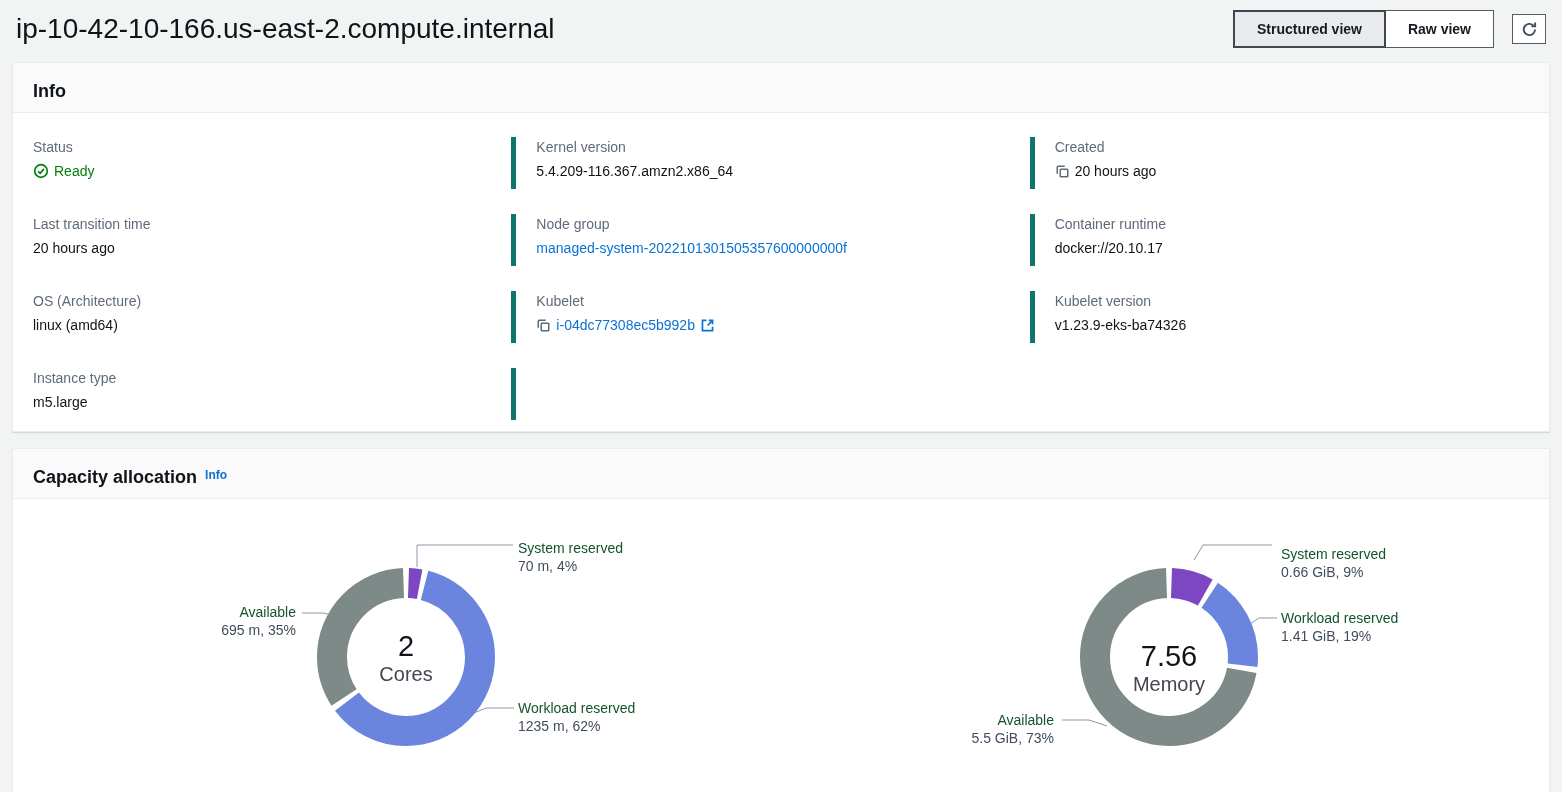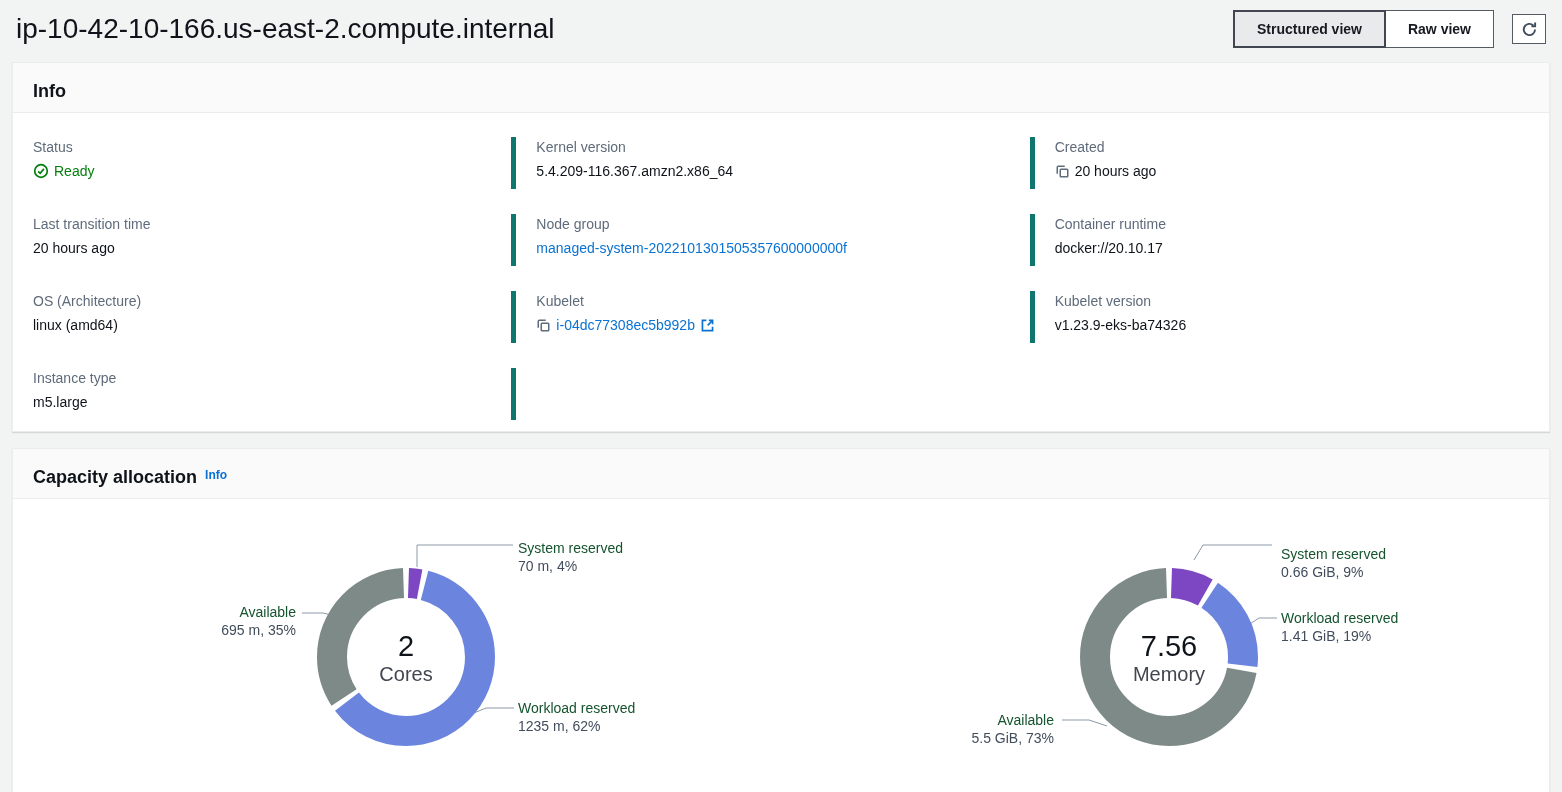--- a/index.html
+++ b/index.html
@@ -99,21 +99,21 @@
   .charts-area { position: relative; height: 300px; }
   .donut-svg { position: absolute; width: 190px; height: 190px; }
   #cpu-donut { left: 298px; top: 63px; }
   #mem-donut { left: 1061px; top: 63px; }
   .donut-center {
     position: absolute; width: 190px; height: 190px;
     display: flex; flex-direction: column; align-items: center; justify-content: center;
     pointer-events: none;
   }
   #cpu-center { left: 298px; top: 63px; }
-  #mem-center { left: 1061px; top: 63px; }
+  #mem-center { left: 1061px; top: 73px; }
   .donut-value { font-size: 29px; color: #0f141a; line-height: 34px; }
   .donut-unit { font-size: 20px; color: #424650; line-height: 22px; }
   .pie-label { position: absolute; font-size: 14px; line-height: 18px; }
   .pie-label .seg-name { color: #14532d; }
   .pie-label .seg-val { color: #414d5c; }
   .pie-label.right-align { text-align: right; }
   #leader-lines { position: absolute; left: 0; top: 0; width: 1538px; height: 300px; }
   #leader-lines polyline { fill: none; stroke: #8d99a8; stroke-width: 1; }
 </style>
 </head>

